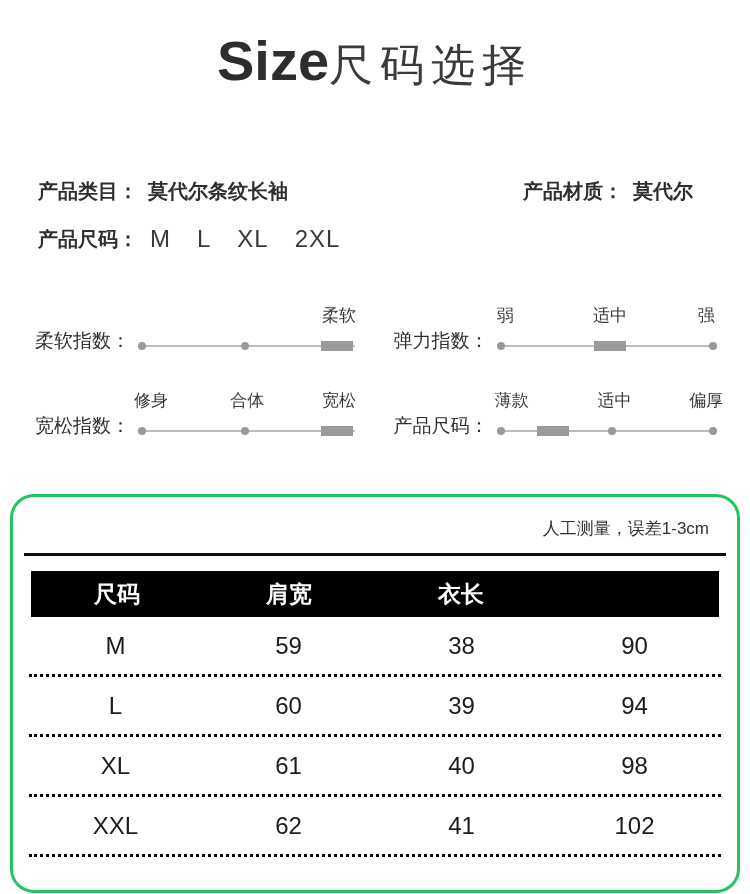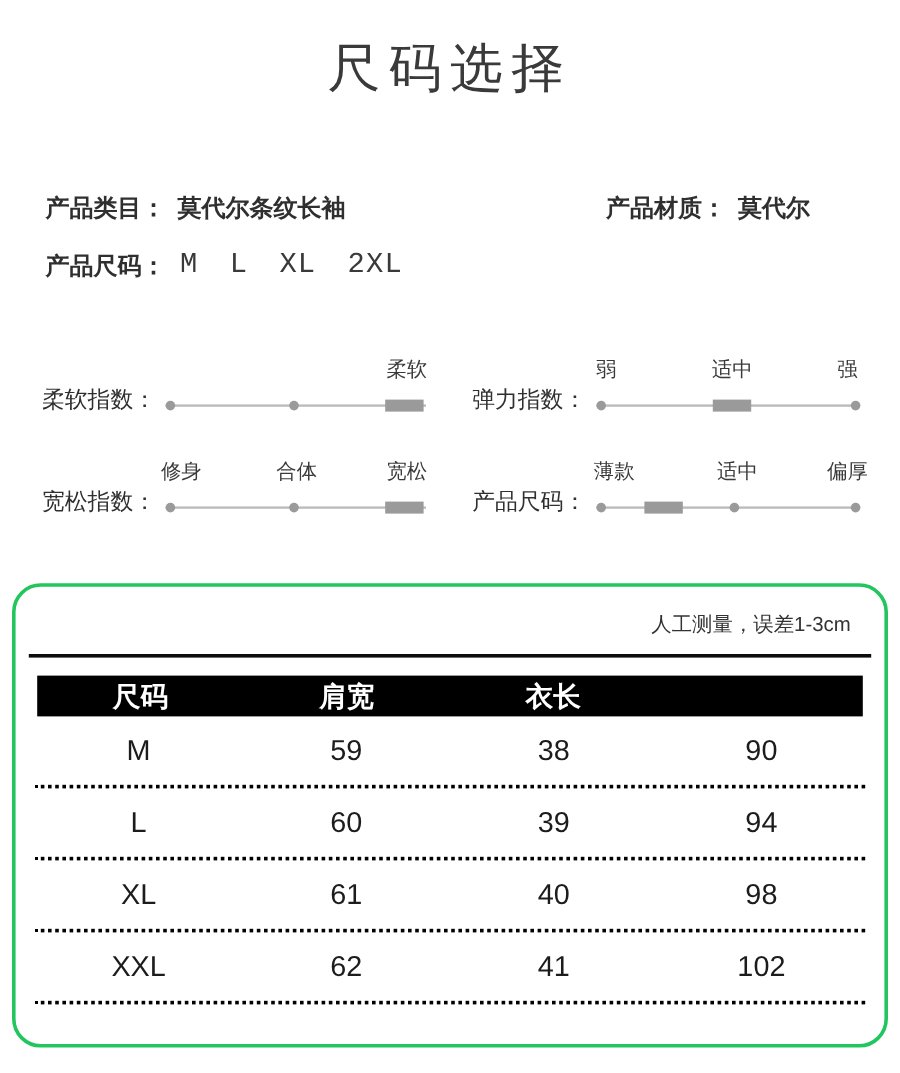--- a/index.html
+++ b/index.html
@@ -21,26 +21,26 @@
     font-size:56px; font-weight:800; color:#2d2d2d; letter-spacing:0px;
   }
   .title-zh {
     font-size:44px; font-weight:200; color:#3a3a3a;
     letter-spacing:7px; 
   }
 
   
   .info { margin-top:62px; padding:0 38px; }
   .info-row {
-    display:flex; align-items:center;
-    font-size:20px; height:48px;font-family:Liberation Mono, monospace;
+    display:flex; align-items:flex-end;
+    font-size:20px; height:48px;
   }
   .info-label { font-weight:700; color:#2f2f2f; white-space:nowrap; }
   .info-value { font-weight:600; color:#2f2f2f; margin-left:10px; }
-  .material-block { margin-left:auto; margin-right:37px; display:flex; align-items:center; }
+  .material-block { margin-left:auto; margin-right:19px; display:flex; align-items:center; }
   .sizes-list { display:flex; align-items:center; margin-left:12px; }
   .size-token {
     font-size:24px; font-weight:300; color:#3a3a3a;
     margin-right:26px; letter-spacing:1px;
   }
   .size-token:last-child { margin-right:0; }
 
   
   .indices {
     margin-top:54px; padding:0 35px;
@@ -79,38 +79,39 @@
   }
   .note {
     text-align:right;
     padding:20px 28px 13px 0;
     font-size:17px; color:#333333;
   }
   .topline { border-top:3px solid #0d0d0d; margin:0 11px; }
   .thead {
     display:grid; grid-template-columns:repeat(4,1fr);
     background:#000000; color:#ffffff;
-    height:34px; align-items:center; text-align:center;
+    height:46px; align-items:center; text-align:center;
     margin:15px 18px 0;
     font-size:23px; font-weight:700;
   }
   .tbody { margin:0 16px; padding-bottom:0; }
   .trow {
     display:grid; grid-template-columns:repeat(4,1fr);
     text-align:center; align-items:center;
     height:57px;
     font-size:24px; font-weight:300; color:#1c1c1c;
     border-bottom:3px dotted #000000;
   }
   .box-foot { height:33px; }
 </style>
 </head>
 <body>
 
 <div class="title-wrap">
+  <span class="title-en">Size</span>
   <span class="title-zh">尺码选择</span>
 </div>
 
 <div class="info">
   <div class="info-row">
     <span class="info-label">产品类目：</span>
     <span class="info-value">莫代尔条纹长袖</span>
     <span class="material-block">
       <span class="info-label">产品材质：</span>
       <span class="info-value">莫代尔</span>

